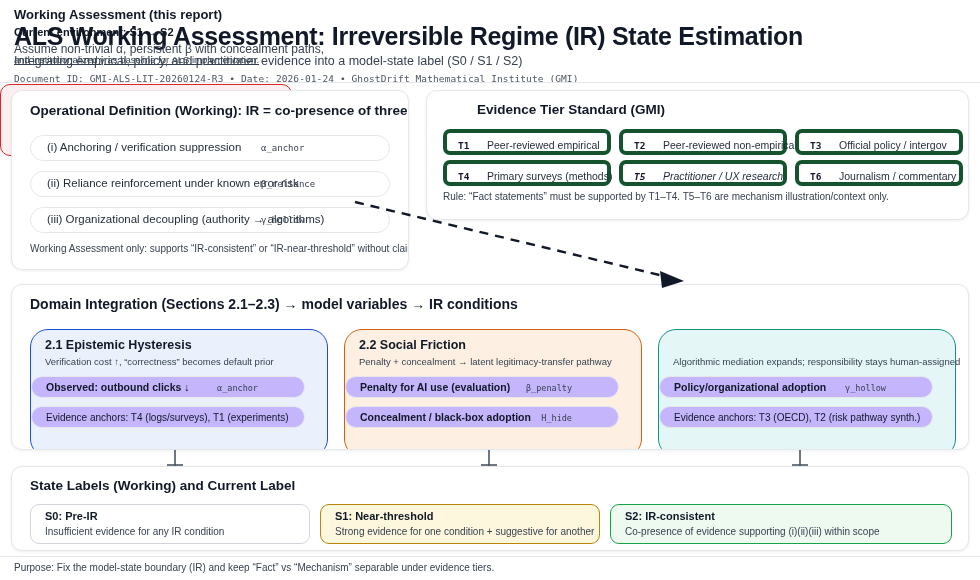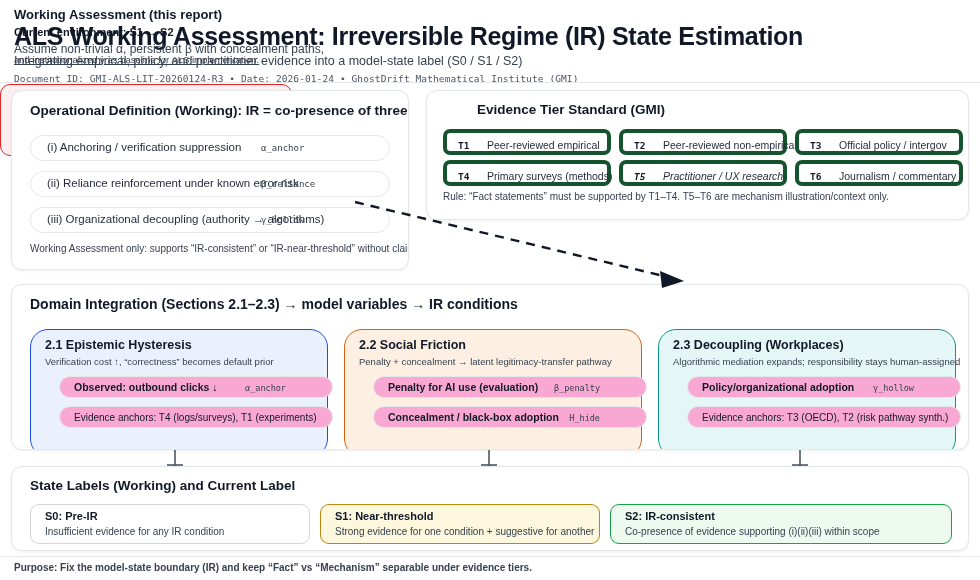--- a/index.html
+++ b/index.html
@@ -97,21 +97,21 @@
   .dcard{
     position:absolute;top:44px;width:298px;height:128px;border-radius:18px;
     box-sizing:border-box;border-width:1.8px;border-style:solid;
   }
   #dcard-1{left:18px;background:#eaf1fd;border-color:#1d4ed8;}
   #dcard-2{left:332px;background:#fdf0e2;border-color:#d2600e;}
   #dcard-3{left:646px;background:#e4f7f6;border-color:#0d9488;}
   .dcard-title{position:absolute;left:14px;top:8px;font-size:12.5px;font-weight:700;color:#111827;white-space:nowrap;}
   .dcard-sub{position:absolute;left:14px;top:26px;font-size:9.5px;color:#374151;white-space:nowrap;}
   .pill{
-    position:absolute;left:28px;width:274px;height:22px;background:#f9a8d4;
+    position:absolute;left:0;width:274px;height:22px;background:#c4b5fd;
     border:1px solid #e5e7eb;border-radius:11px;box-sizing:border-box;
   }
   .pill-1{top:46px;}
   .pill-2{top:76px;}
   .pill-txt{position:absolute;left:14px;top:4px;font-size:10.5px;font-weight:700;color:#111827;white-space:nowrap;}
   .pill-txt.light{font-weight:400;font-size:10px;left:14px;top:5px;}
   .pill-var{
     position:absolute;right:46px;top:6px;
     font-family:"DejaVu Sans Mono","Liberation Mono",monospace;
     font-size:8.5px;color:#374151;white-space:nowrap;
@@ -128,21 +128,21 @@
     border-width:1.6px;border-style:solid;
   }
   #scard-0{left:18px;width:280px;background:#fff;border-color:#d1d5db;}
   #scard-1{left:308px;width:280px;background:#fdf8dd;border-color:#b8860b;}
   #scard-2{left:598px;width:342px;background:#eefaf0;border-color:#15a34a;}
   .scard-title{position:absolute;left:14px;top:5px;font-size:11px;font-weight:700;color:#111827;white-space:nowrap;}
   .scard-desc{position:absolute;left:14px;top:21px;font-size:10px;color:#374151;white-space:nowrap;}
 
   
   .footer-rule{position:absolute;left:0;top:556px;width:980px;height:1px;background:#e5e7eb;}
-  .footer-txt{position:absolute;left:14px;top:562px;font-size:10px;font-weight:700;color:#374151;white-space:nowrap;}
+  .footer-txt{position:absolute;left:14px;top:562px;font-size:10px;font-weight:400;color:#374151;white-space:nowrap;}
 </style>
 </head>
 <body>
 
 <div class="page">
 
   <div class="hdr">
     <div class="hdr-title">ALS Working Assessment: Irreversible Regime (IR) State Estimation</div>
     <div class="hdr-sub">Integrating empirical, policy, and practitioner evidence into a model-state label (S0 / S1 / S2)</div>
     <div class="hdr-meta">Document ID: GMI-ALS-LIT-20260124-R3 • Date: 2026-01-24 • GhostDrift Mathematical Institute (GMI)</div>
@@ -244,21 +244,20 @@
         <span class="pill-txt">Penalty for AI use (evaluation)</span>
         <span class="pill-var">β_penalty</span>
       </div>
       <div class="pill pill-2">
         <span class="pill-txt">Concealment / black-box adoption</span>
         <span class="pill-var">H_hide</span>
       </div>
     </div>
 
     <div class="dcard" id="dcard-3">
-      <div class="dcard-title">2.3 Decoupling (Workplaces)</div>
       <div class="dcard-sub">Algorithmic mediation expands; responsibility stays human-assigned</div>
       <div class="pill pill-1">
         <span class="pill-txt">Policy/organizational adoption</span>
         <span class="pill-var">γ_hollow</span>
       </div>
       <div class="pill pill-2">
         <span class="pill-txt light">Evidence anchors: T3 (OECD), T2 (risk pathway synth.)</span>
       </div>
     </div>
   </div>

